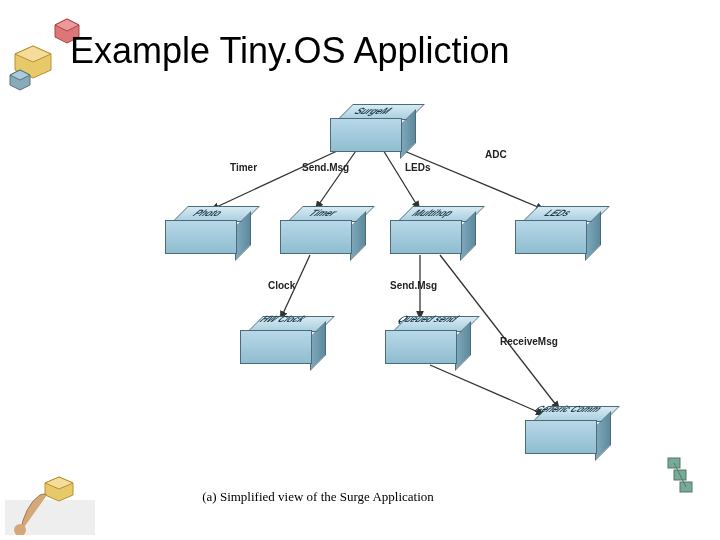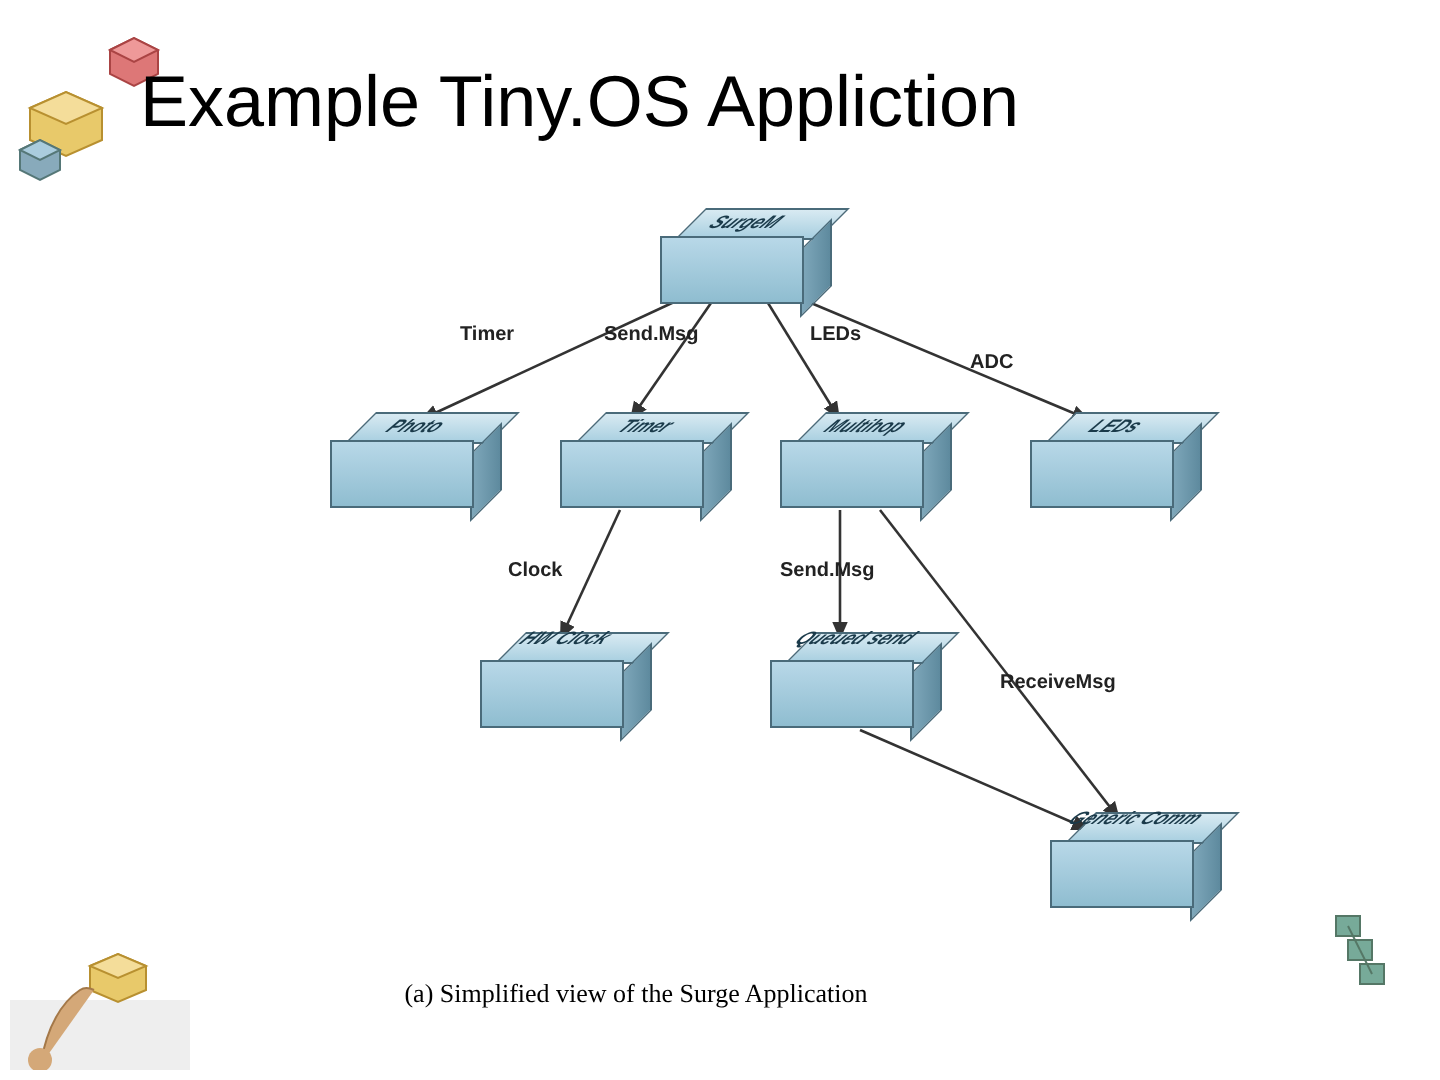--- a/index.html
+++ b/index.html
@@ -176,22 +176,22 @@
     <line x1="290" y1="155" x2="290" y2="220" stroke="#333" stroke-width="1.3" marker-end="url(#ah)"></line>
 
     <line x1="310" y1="155" x2="430" y2="310" stroke="#333" stroke-width="1.3" marker-end="url(#ah)"></line>
 
     <line x1="300" y1="265" x2="415" y2="315" stroke="#333" stroke-width="1.3" marker-end="url(#ah)"></line>
   </svg>
 
   <div class="edge-label" style="top:62px;left:100px">Timer</div>
   <div class="edge-label" style="top:62px;left:172px">Send.Msg</div>
   <div class="edge-label" style="top:62px;left:275px">LEDs</div>
-  <div class="edge-label" style="top:76px;left:355px">ADC</div>
-  <div class="edge-label" style="top:180px;left:124px">Clock</div>
+  <div class="edge-label" style="top:49px;left:355px">ADC</div>
+  <div class="edge-label" style="top:180px;left:138px">Clock</div>
   <div class="edge-label" style="top:180px;left:260px">Send.Msg</div>
   <div class="edge-label" style="top:236px;left:370px">ReceiveMsg</div>
 
   <div class="box3d" style="top:18px;left:200px">
     <div class="top"></div>
       <div class="side"></div>
       <div class="front"></div>
     <div class="label">SurgeM</div>
   </div>
 

